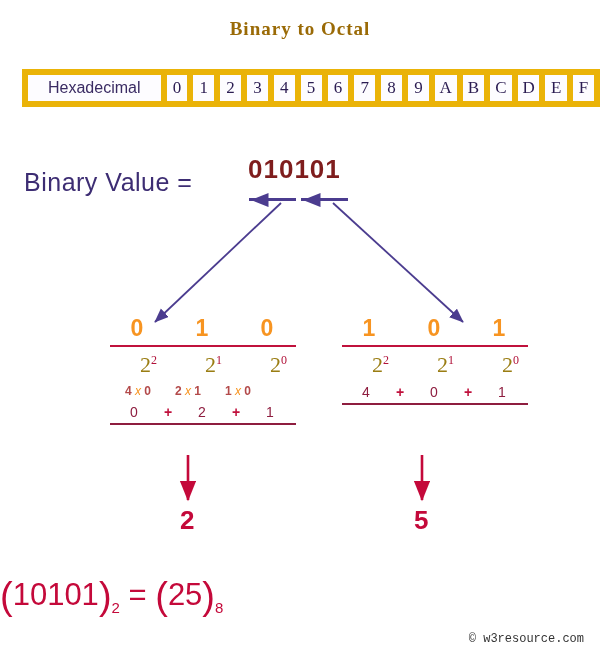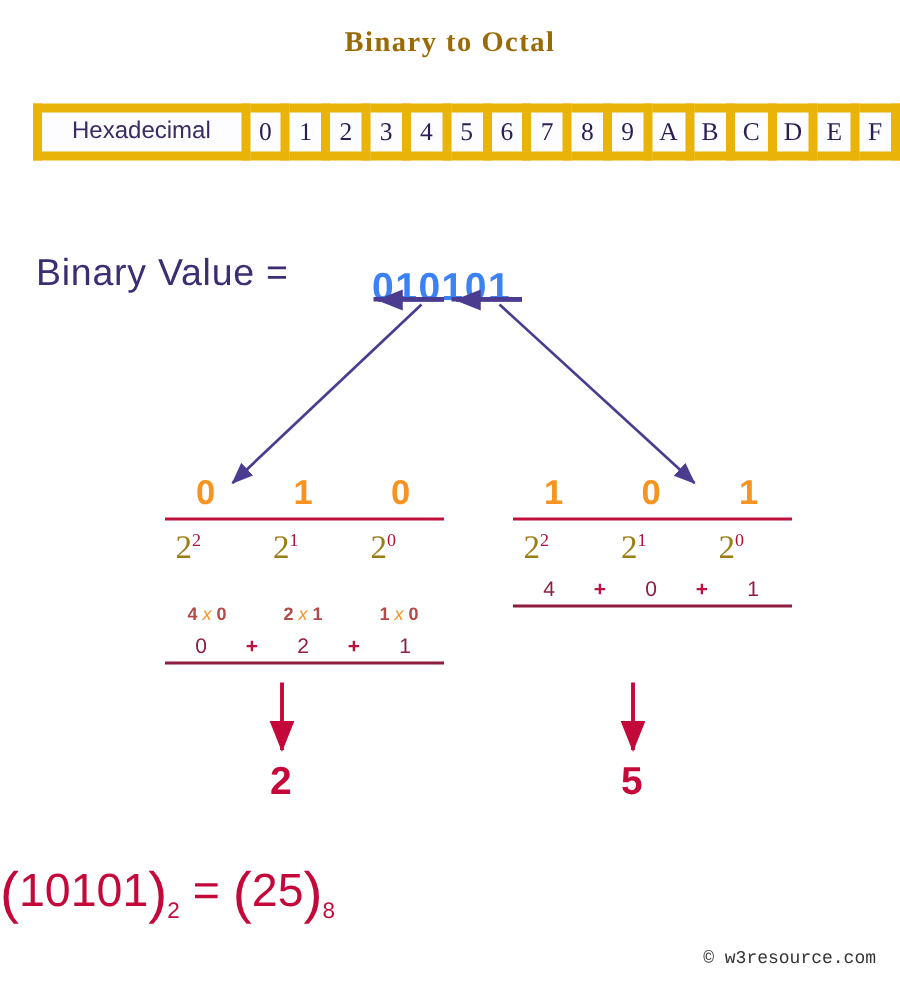--- a/index.html
+++ b/index.html
@@ -51,24 +51,24 @@
 
   
   #binary-line{
     position:absolute;left:24px;top:168px;
     font-size:25px;
     color:#3d2d73;
     letter-spacing:0.5px;
     white-space:nowrap;
   }
   #binary-digits{
-    position:absolute;left:248px;top:176px;
+    position:absolute;left:248px;top:154px;
     font-size:26px;
     font-weight:bold;
-    color:#3b82f6;
+    color:#7f1d1d;
     letter-spacing:1px;
     white-space:nowrap;
   }
   .grp-underline{
     position:absolute;height:3px;background:#4b3c8f;
   }
 
   
   #arrows{position:absolute;left:0;top:0;width:600px;height:659px;pointer-events:none;}
 
@@ -83,31 +83,31 @@
     font-size:23px;font-weight:bold;color:#f79421;
   }
   .bits-row span{width:40px;text-align:center;}
   .rule{
     width:186px;height:2px;background:#c0113c;margin:3px 0 0 5px;
   }
   .pow-row{
     display:flex;justify-content:space-between;
     width:170px;margin:5px 0 0 12px;
   }
-  .pow-row .pw{width:40px;text-align:left;
+  .pow-row .pw{width:40px;text-align:right;
     font-family:"Liberation Serif", serif;
     font-size:22px;color:#9a7d13;position:relative;}
   .pow-row .pw sup{
     font-size:12px;color:#b01038;
     font-family:"Liberation Serif", serif;
     vertical-align:super;
   }
   .mul-row{
-    display:flex;justify-content:space-between;
-    width:178px;margin:24px 0 0 8px;
+    display:flex;
+    width:178px;margin:6px 0 0 8px;
     font-size:12px;color:#b34a4a;
   }
   .mul-row span{width:50px;text-align:center;}
   .mul-row .x{color:#f79421;}
   .sum-row{
     display:flex;justify-content:space-between;
     width:160px;margin:6px 0 0 17px;
     font-size:14px;color:#8e1d3f;
   }
   .sum-row span{width:24px;text-align:center;}

